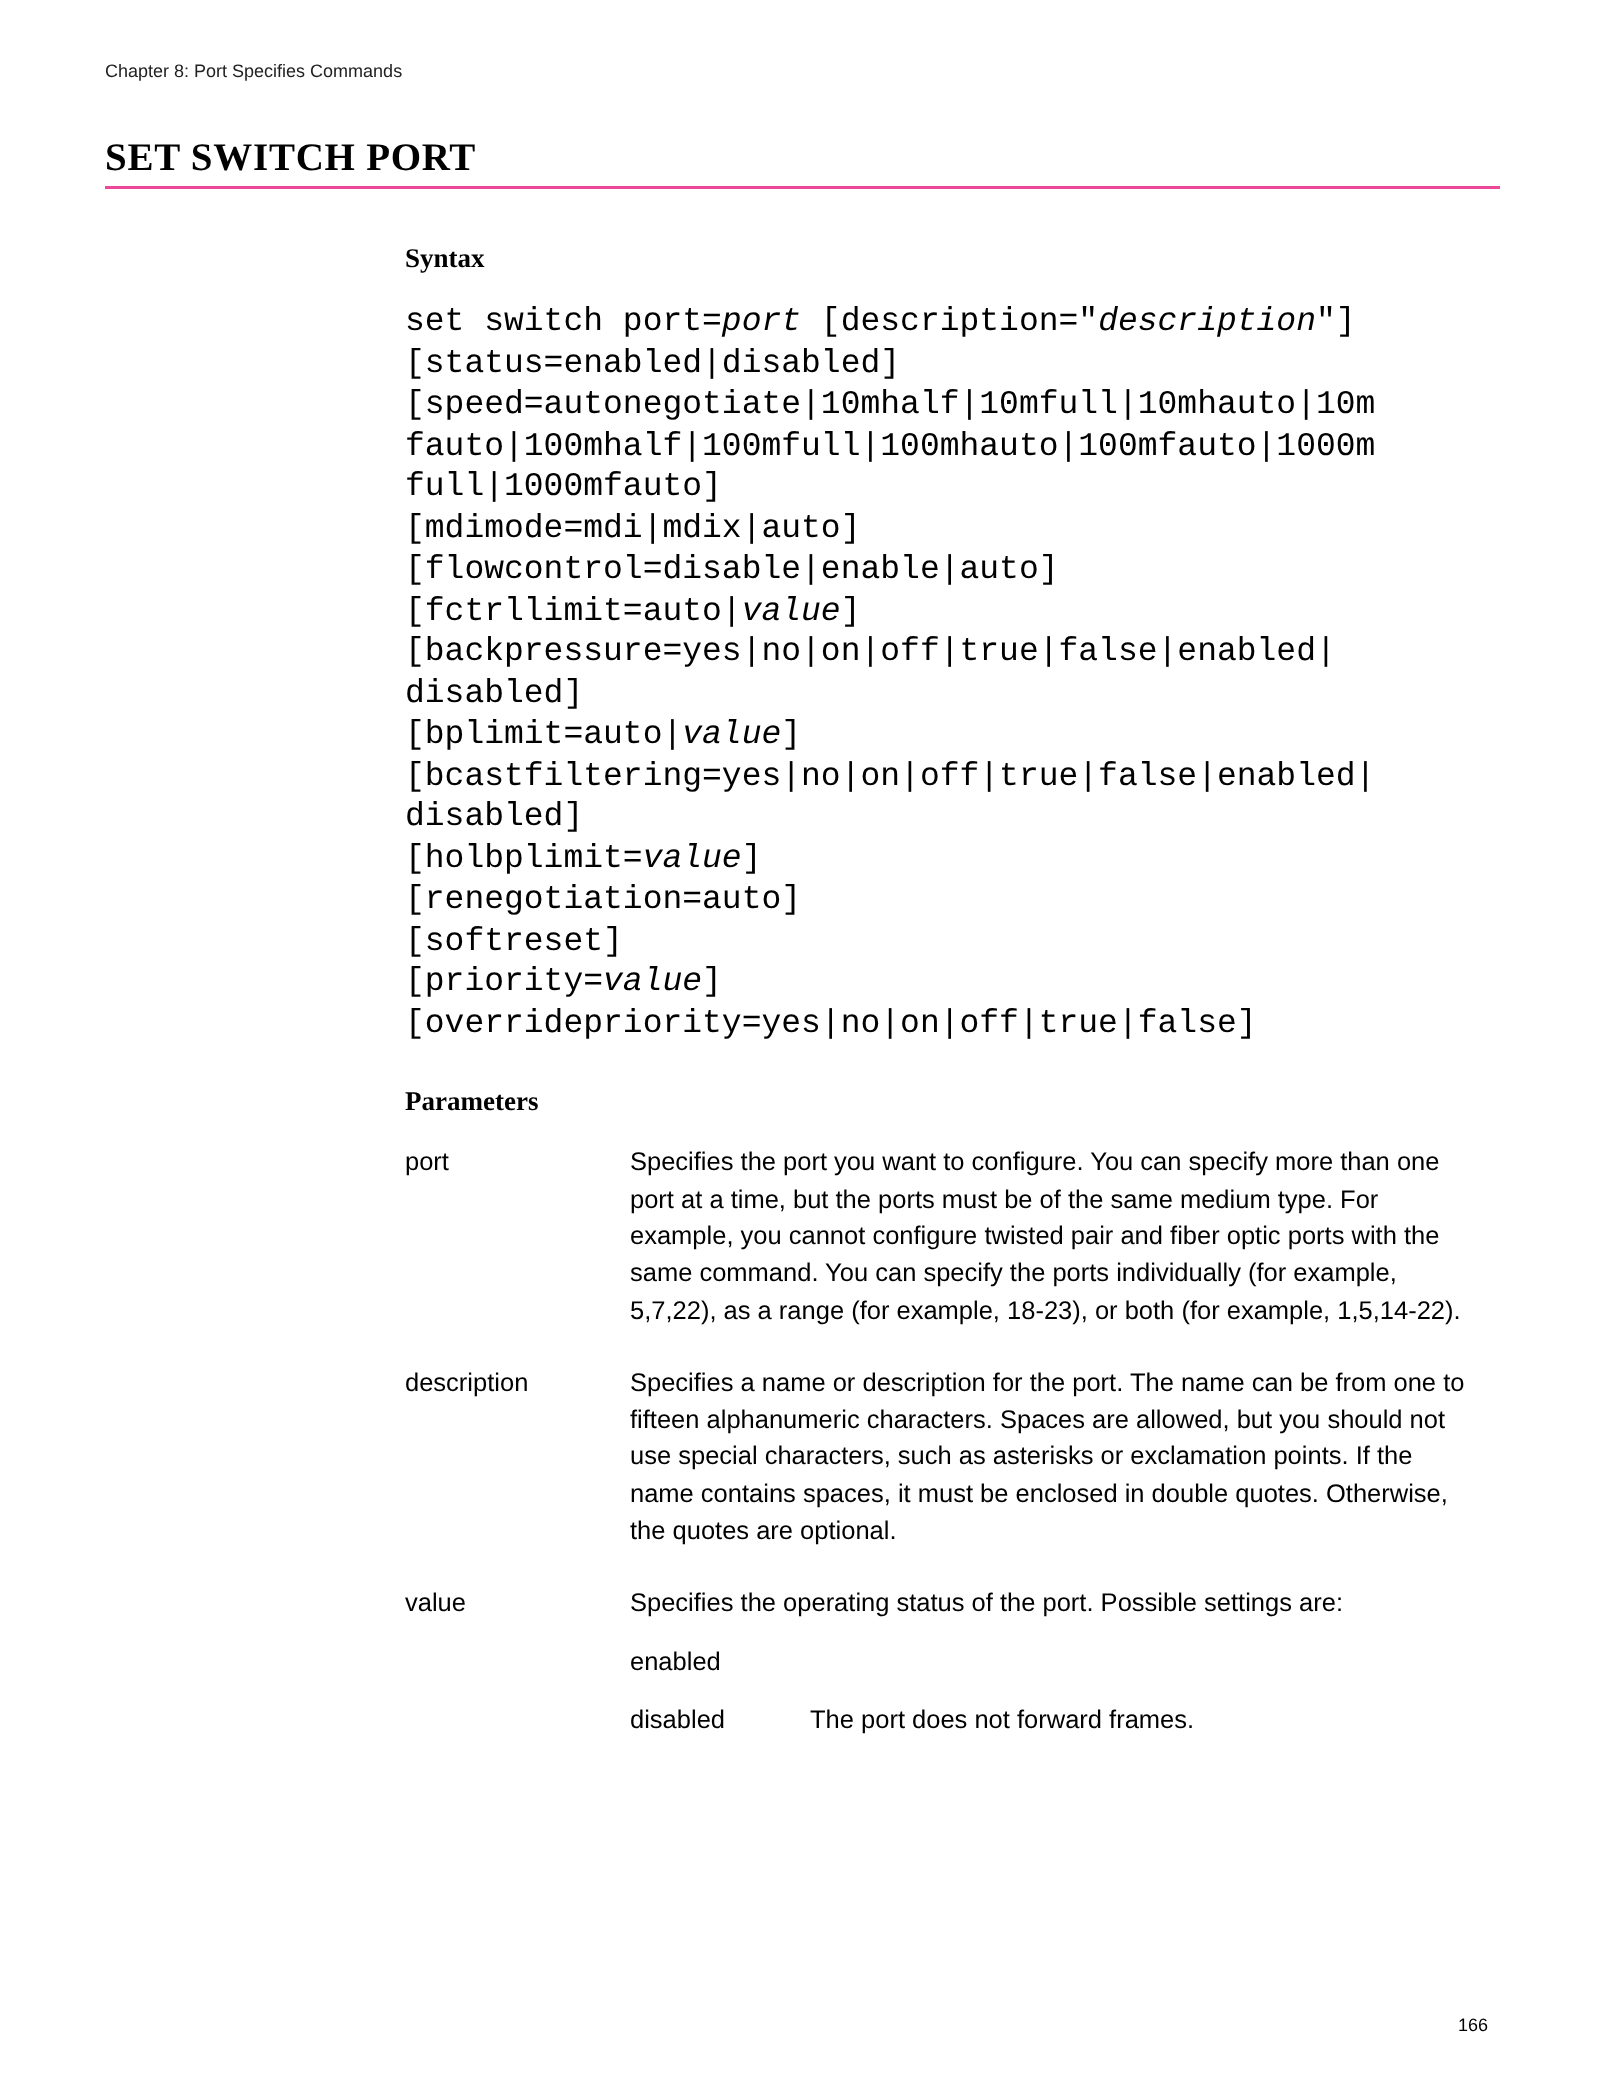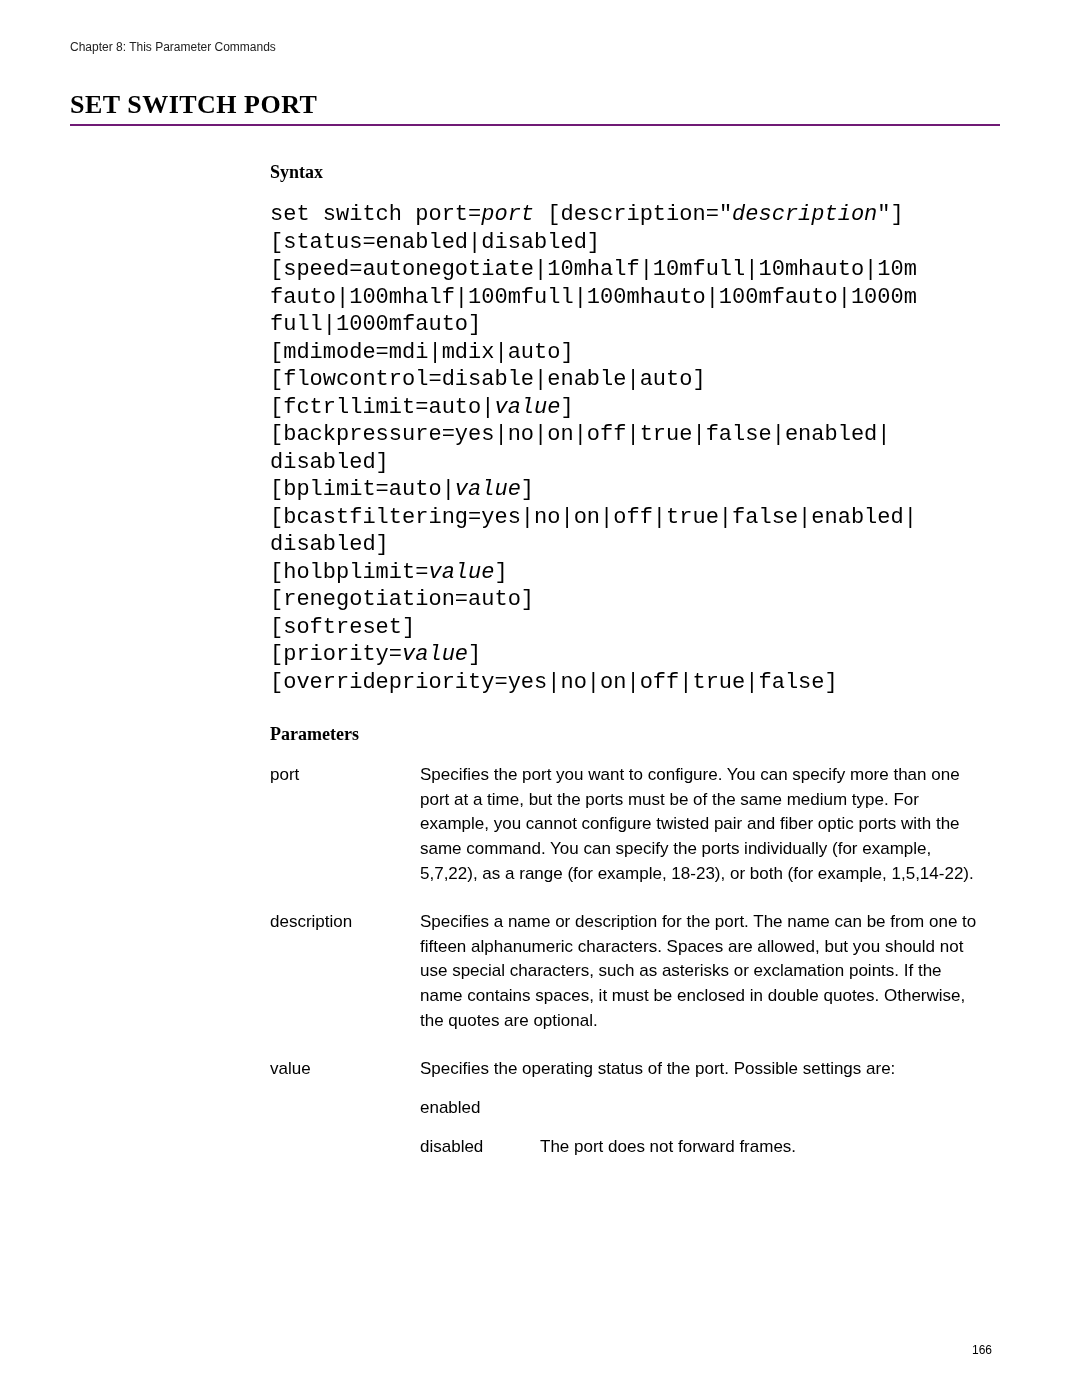--- a/index.html
+++ b/index.html
@@ -19,21 +19,21 @@
   .chapter-header {
     font-family: Arial, Helvetica, sans-serif;
     font-size: 12px;
     color: #222;
     margin-bottom: 36px;
   }
   .title {
     font-weight: bold;
     font-size: 26px;
     letter-spacing: 0.5px;
-    border-bottom: 2px solid #701a75;
+    border-bottom: 2px solid #ec4899;
     padding-bottom: 4px;
     margin-bottom: 36px;
     margin-top: 13px;
   }
   .content {
     margin-left: 200px;
     padding-right: 20px;
   }
   .section-heading {
     font-weight: bold;
@@ -85,21 +85,21 @@
     right: 88px;
     font-family: Arial, Helvetica, sans-serif;
     font-size: 12px;
   }
 </style>
 </head>
 <body>
 
 <div class="page">
 
-  <div class="chapter-header">Chapter 8: This Parameter Commands</div>
+  <div class="chapter-header">Chapter 8: Port Specifies Commands</div>
 
   <div class="title">SET SWITCH PORT</div>
 
   <div class="content">
 
     <div class="section-heading">Syntax</div>
 
     <div class="syntax-block" id="syntax-block"><div>set switch port=<span class="ital">port</span> [description="<span class="ital">description</span>"]</div><div>[status=enabled|disabled]</div><div>[speed=autonegotiate|10mhalf|10mfull|10mhauto|10m</div><div>fauto|100mhalf|100mfull|100mhauto|100mfauto|1000m</div><div>full|1000mfauto]</div><div>[mdimode=mdi|mdix|auto]</div><div>[flowcontrol=disable|enable|auto]</div><div>[fctrllimit=auto|<span class="ital">value</span>]</div><div>[backpressure=yes|no|on|off|true|false|enabled|</div><div>disabled]</div><div>[bplimit=auto|<span class="ital">value</span>]</div><div>[bcastfiltering=yes|no|on|off|true|false|enabled|</div><div>disabled]</div><div>[holbplimit=<span class="ital">value</span>]</div><div>[renegotiation=auto]</div><div>[softreset]</div><div>[priority=<span class="ital">value</span>]</div><div>[overridepriority=yes|no|on|off|true|false]</div></div>
 
     <div class="section-heading">Parameters</div>

